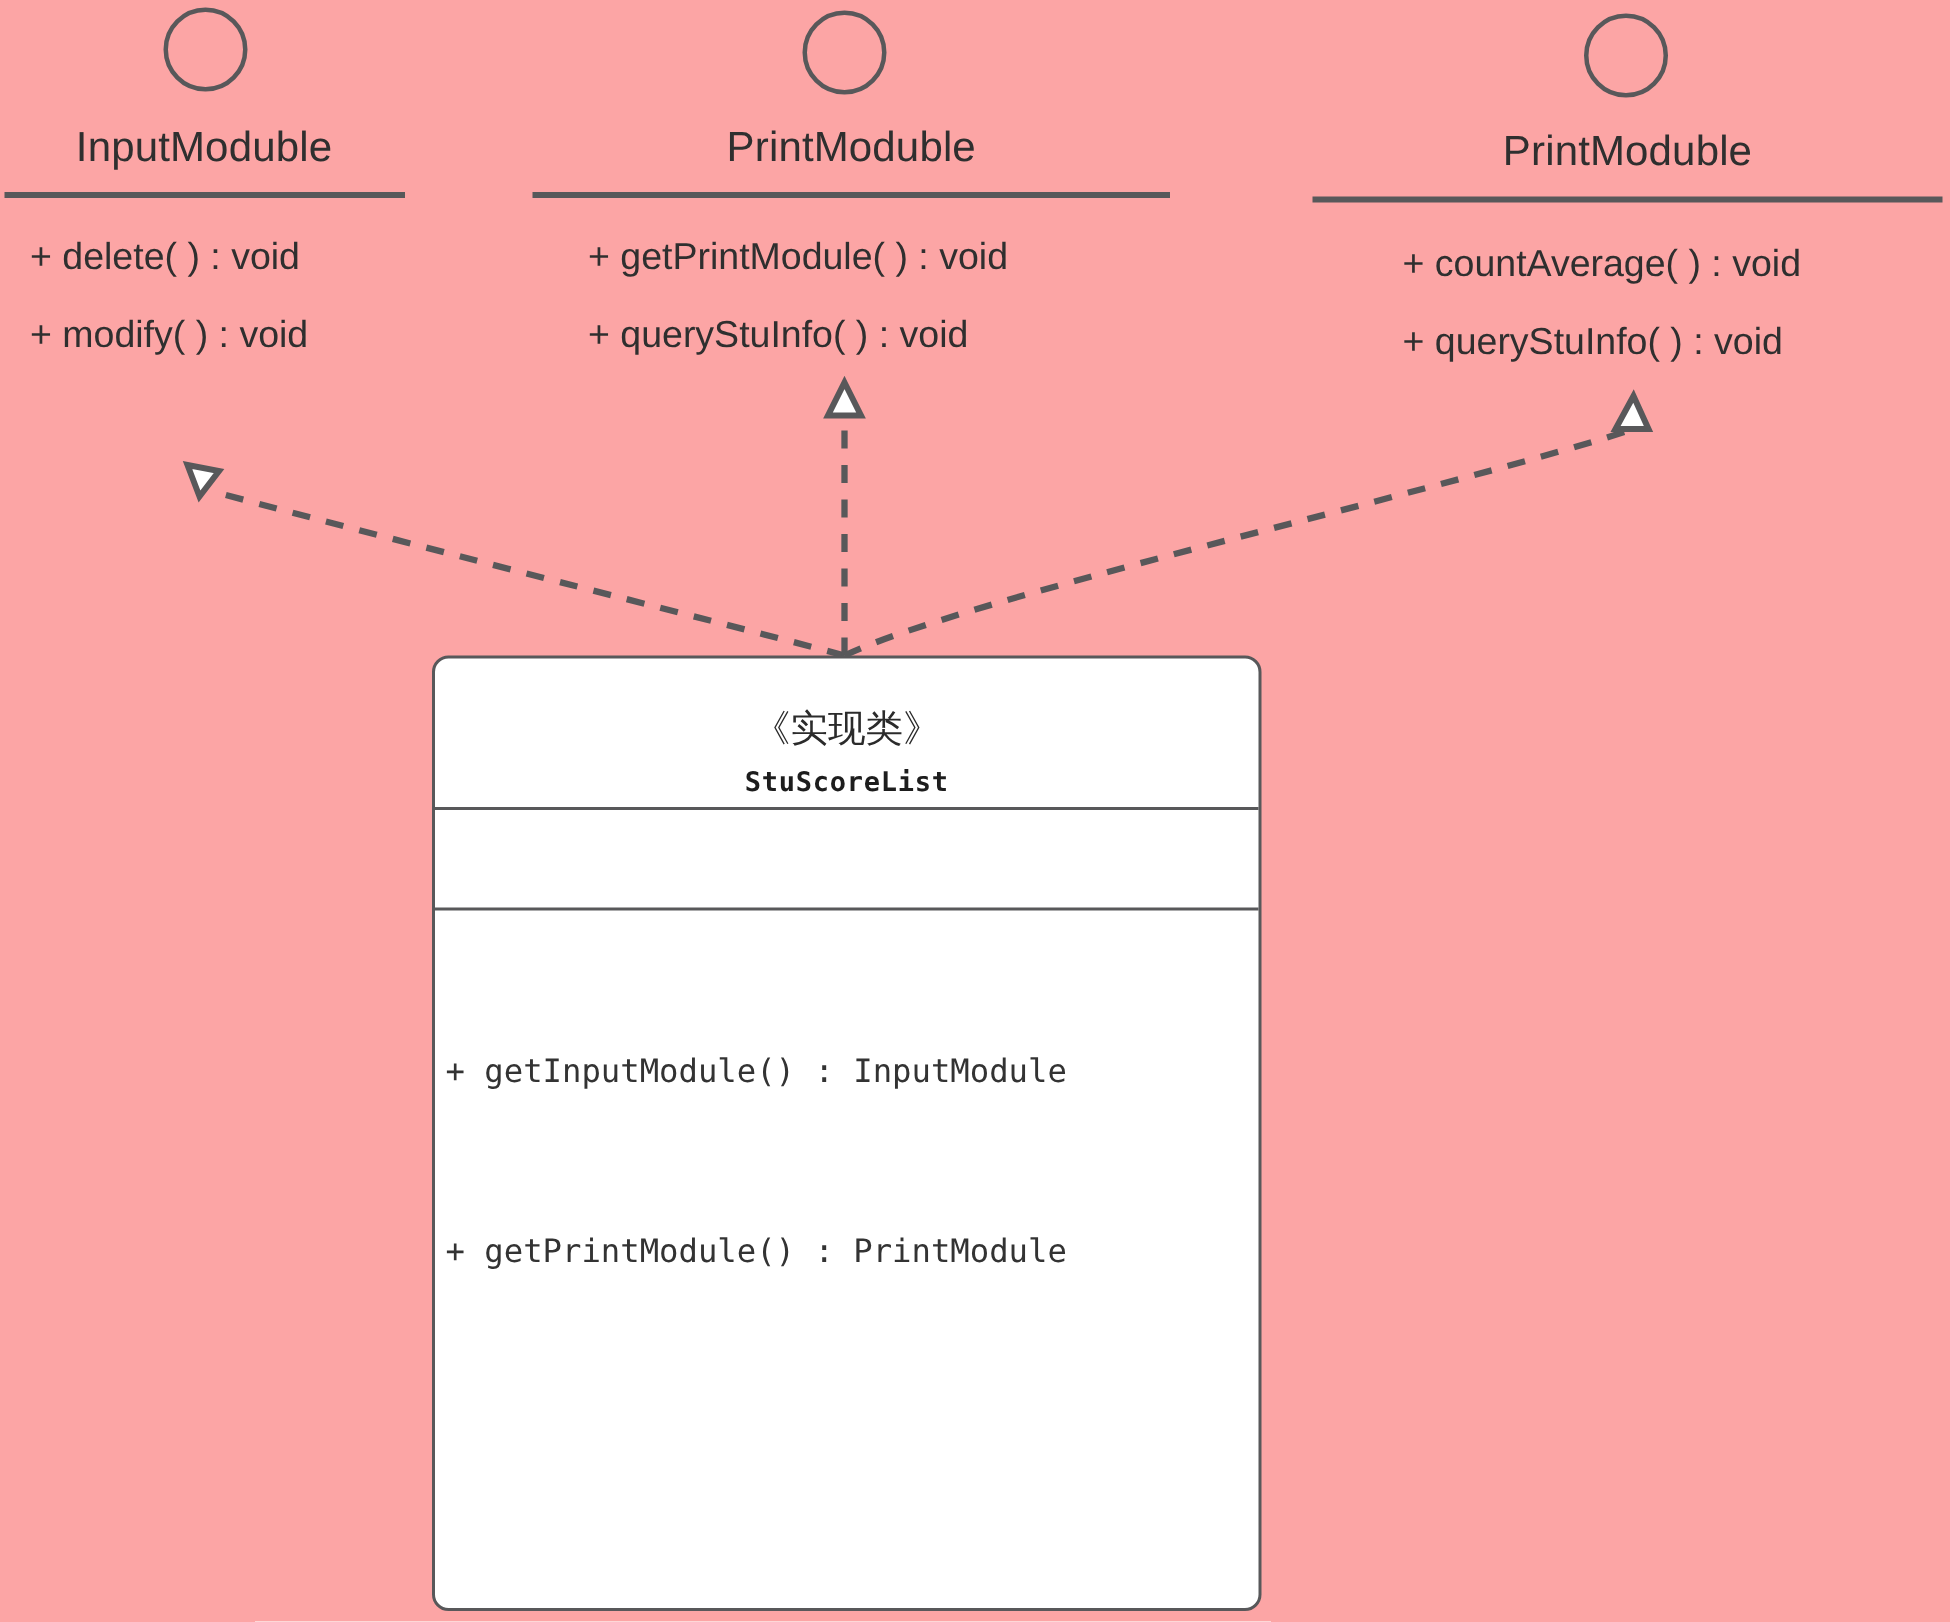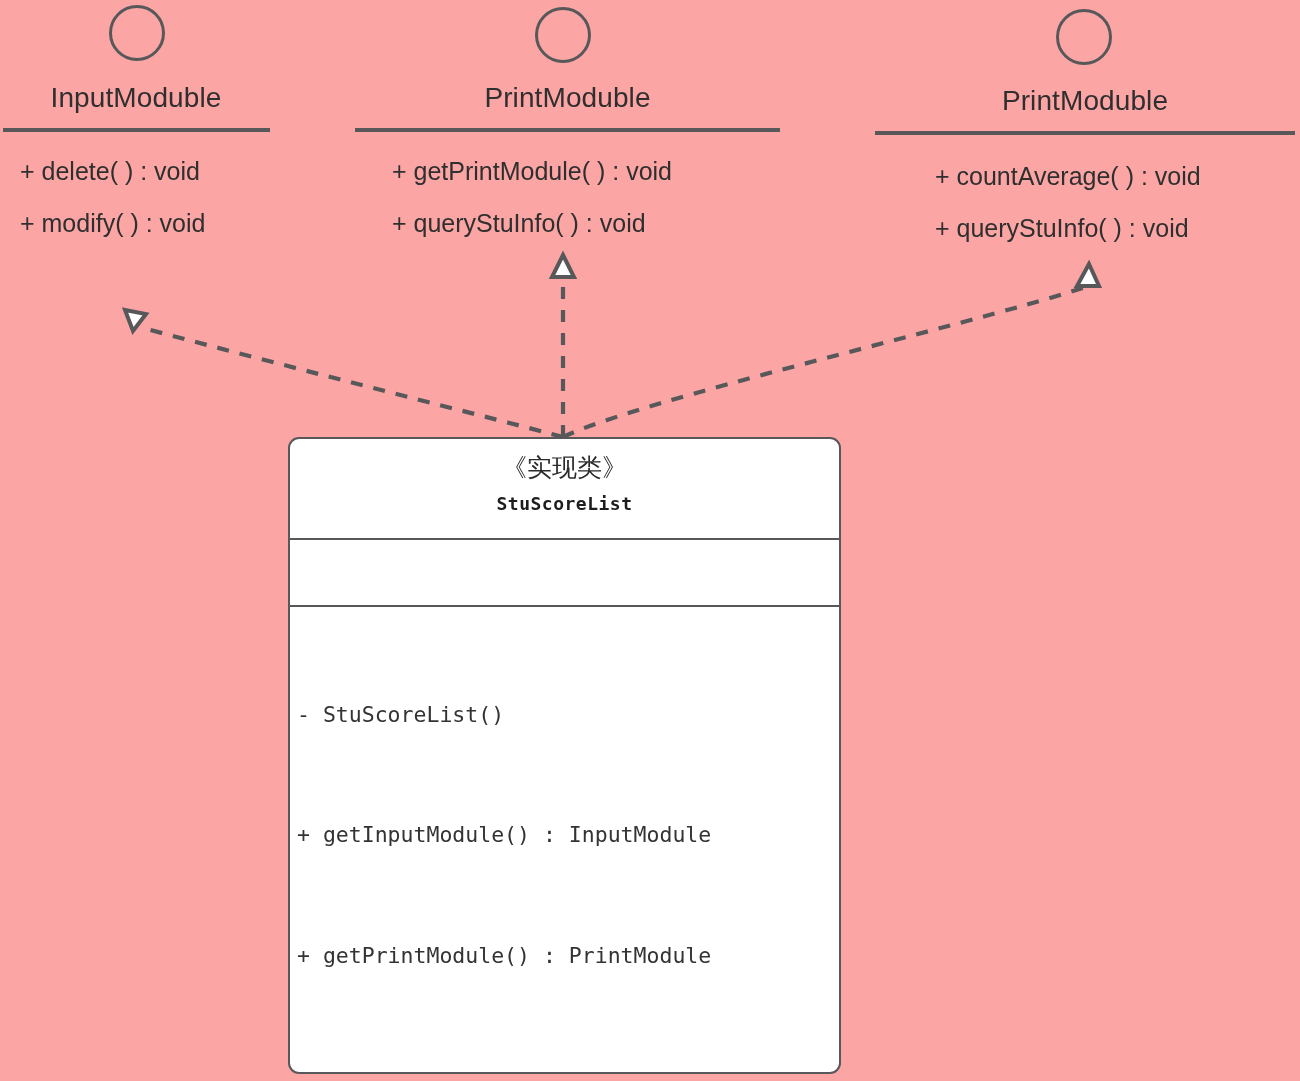--- a/index.html
+++ b/index.html
@@ -64,21 +64,21 @@
     box-sizing: border-box;
     border: 2.6px solid #58585a;
     border-radius: 11px;
     background: #ffffff;
   }
   .cb-head {
     height: 101px;
     box-sizing: border-box;
     border-bottom: 2.6px solid #58585a;
     text-align: center;
-    padding-top: 13px;
+    padding-top: 31px;
   }
   .cb-stereotype {
     font-family: "DejaVu Serif", "Liberation Serif", serif;
     font-size: 25px;
     color: #2b2b2b;
     line-height: 32px;
   }
   .cb-classname {
     font-family: "DejaVu Sans Mono", "Liberation Mono", monospace;
     font-size: 18px;
@@ -159,21 +159,20 @@
     </div>
   </div>
 
   <div class="classbox">
     <div class="cb-head">
       <div class="cb-stereotype">《实现类》</div>
       <div class="cb-classname">StuScoreList</div>
     </div>
     <div class="cb-attrs"></div>
     <div class="cb-ops">
-      <div>- StuScoreList()</div>
       <div>+ getInputModule() : InputModule</div>
       <div>+ getPrintModule() : PrintModule</div>
       
       
       
       
       
       
       
     </div>

